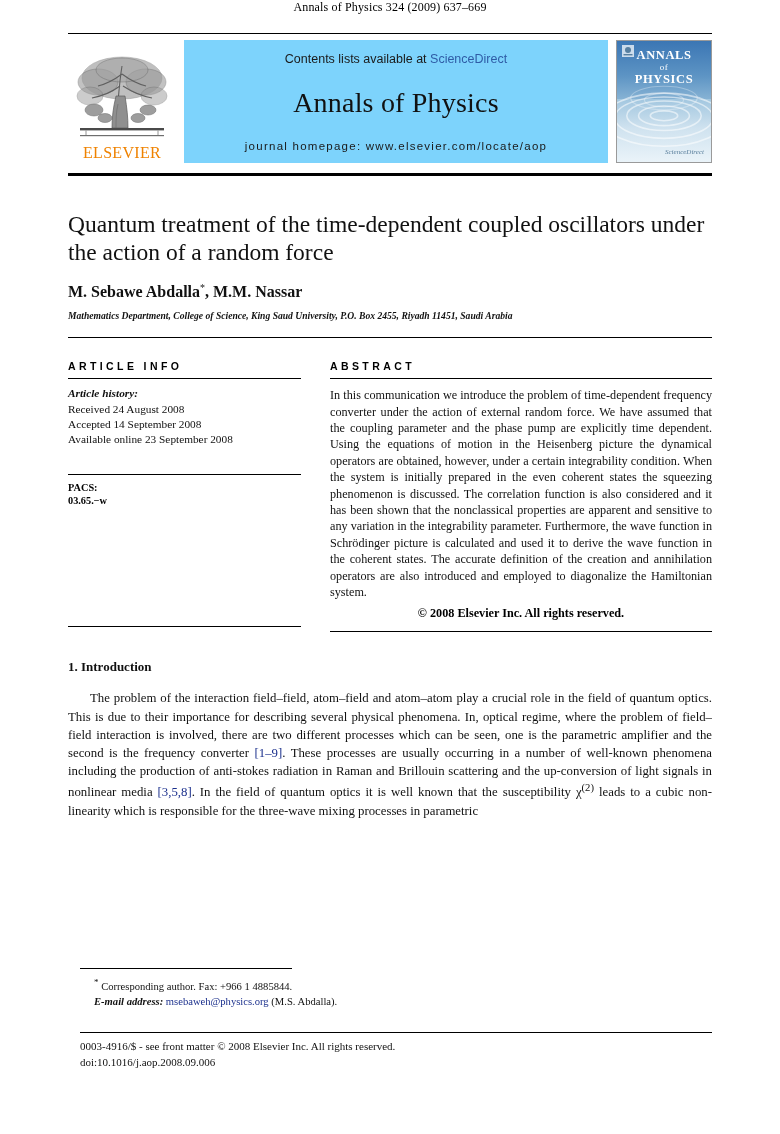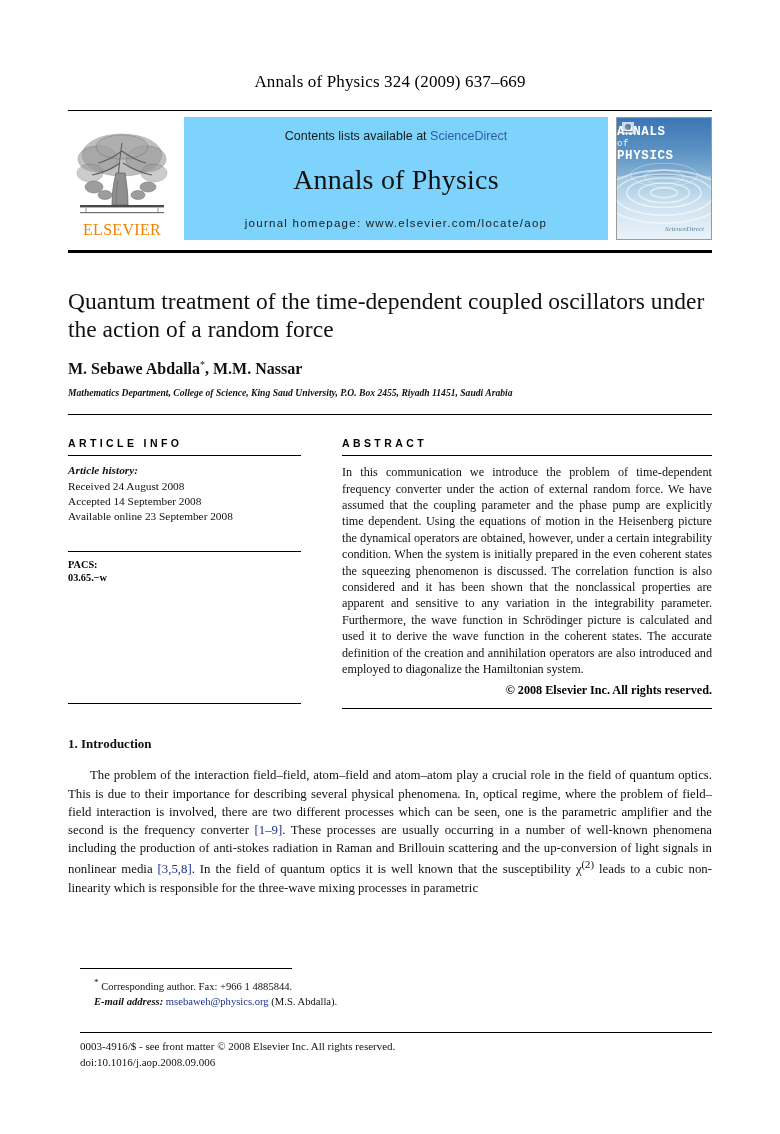--- a/index.html
+++ b/index.html
@@ -18,23 +18,22 @@
   .page {
     width: 780px;
     height: 1134px;
     position: relative;
     box-sizing: border-box;
   }
 
   
   .running-head {
     text-align: center;
-    font-size: 17px;
+    font-size: 12px;
     letter-spacing: 0.15px;
-    padding-top: 72px;
     font-family: "Liberation Serif", serif;
   }
 
   
   .header-band {
     margin: 18px 68px 0 68px;
     border-top: 1.4px solid #000;
     padding-top: 6px;
     display: flex;
     align-items: stretch;
@@ -98,23 +97,23 @@
     position: relative;
     overflow: hidden;
     background: linear-gradient(to bottom, #3f7cb8 0%, #5b95c6 22%, #9ec4de 46%, #cfe2ef 72%, #eaf3f9 100%);
   }
   .cover-top {
     position: absolute; left:0; top:0; right:0; height:48%;
     background: linear-gradient(to bottom,#3b76b4 0%, #5d94c4 60%, #86b2d4 100%);
   }
   .cover-txt {
     position: absolute; left: 0; right: 0; top: 7px;
-    text-align: left;
+    text-align: center;
     color: #ffffff;
-    font-family: Liberation Mono, monospace;
+    font-family: Liberation Serif, serif;
     font-weight: bold;
     line-height: 1.12;
     letter-spacing: 0.6px;
     z-index: 3;
   }
   .cover-txt .l1 { font-size: 12.5px; }
   .cover-txt .l2 { font-size: 9px; font-weight: normal; }
   .cover-txt .l3 { font-size: 12.5px; }
   .cover-elsevier-mark {
     position: absolute; left: 5px; top: 4px; width: 12px; height: 12px;
@@ -160,21 +159,21 @@
   }
   .rule-under-title {
     margin: 16px 68px 0 68px;
     border-top: 1.1px solid #000;
   }
 
   
   .cols {
     margin: 22px 68px 0 68px;
     display: flex;
-    gap: 41px;
+    gap: 29px;
   }
   .col-info { width: 233px; flex: 0 0 233px; }
   .col-abs  { flex: 1 1 auto; }
 
   .sec-label {
     font-family: "Liberation Sans", sans-serif;
     font-weight: bold;
     font-size: 10.5px;
     letter-spacing: 3.4px;
     color: #000;
@@ -202,21 +201,21 @@
     margin-top: 8px;
     font-family: "Liberation Serif", serif;
     font-size: 12.2px;
     line-height: 1.345;
     text-align: justify;
     color: #111;
     hyphens: manual;
   }
   .copyright-line {
     margin-top: 6px;
-    text-align: right;
+    text-align: center;
     font-family: "Liberation Serif", serif;
     font-size: 12.2px;
     font-weight: bold;
   }
   .abs-bottom-rule { border-top: 1.2px solid #000; margin-top: 10px; }
   .info-bottom-rule { border-top: 1.2px solid #000; margin-top: 10px; }
 
   
   .body-sec { margin: 27px 68px 0 68px; }
   .sec-heading {

